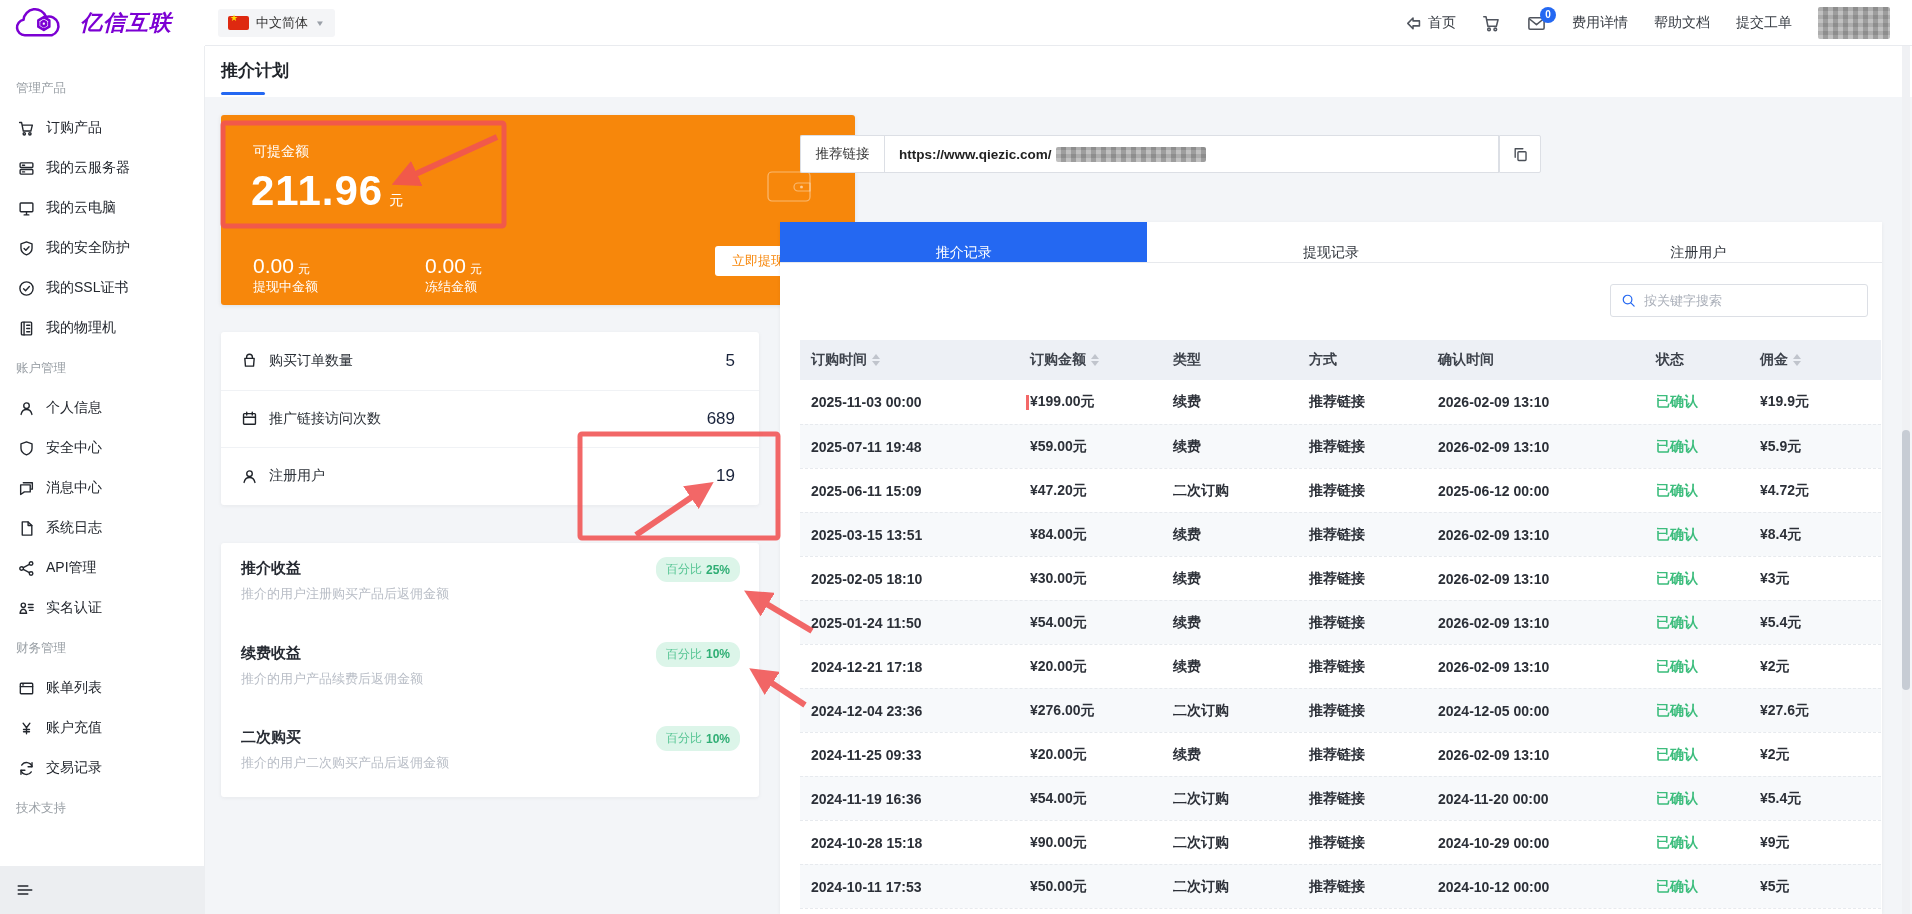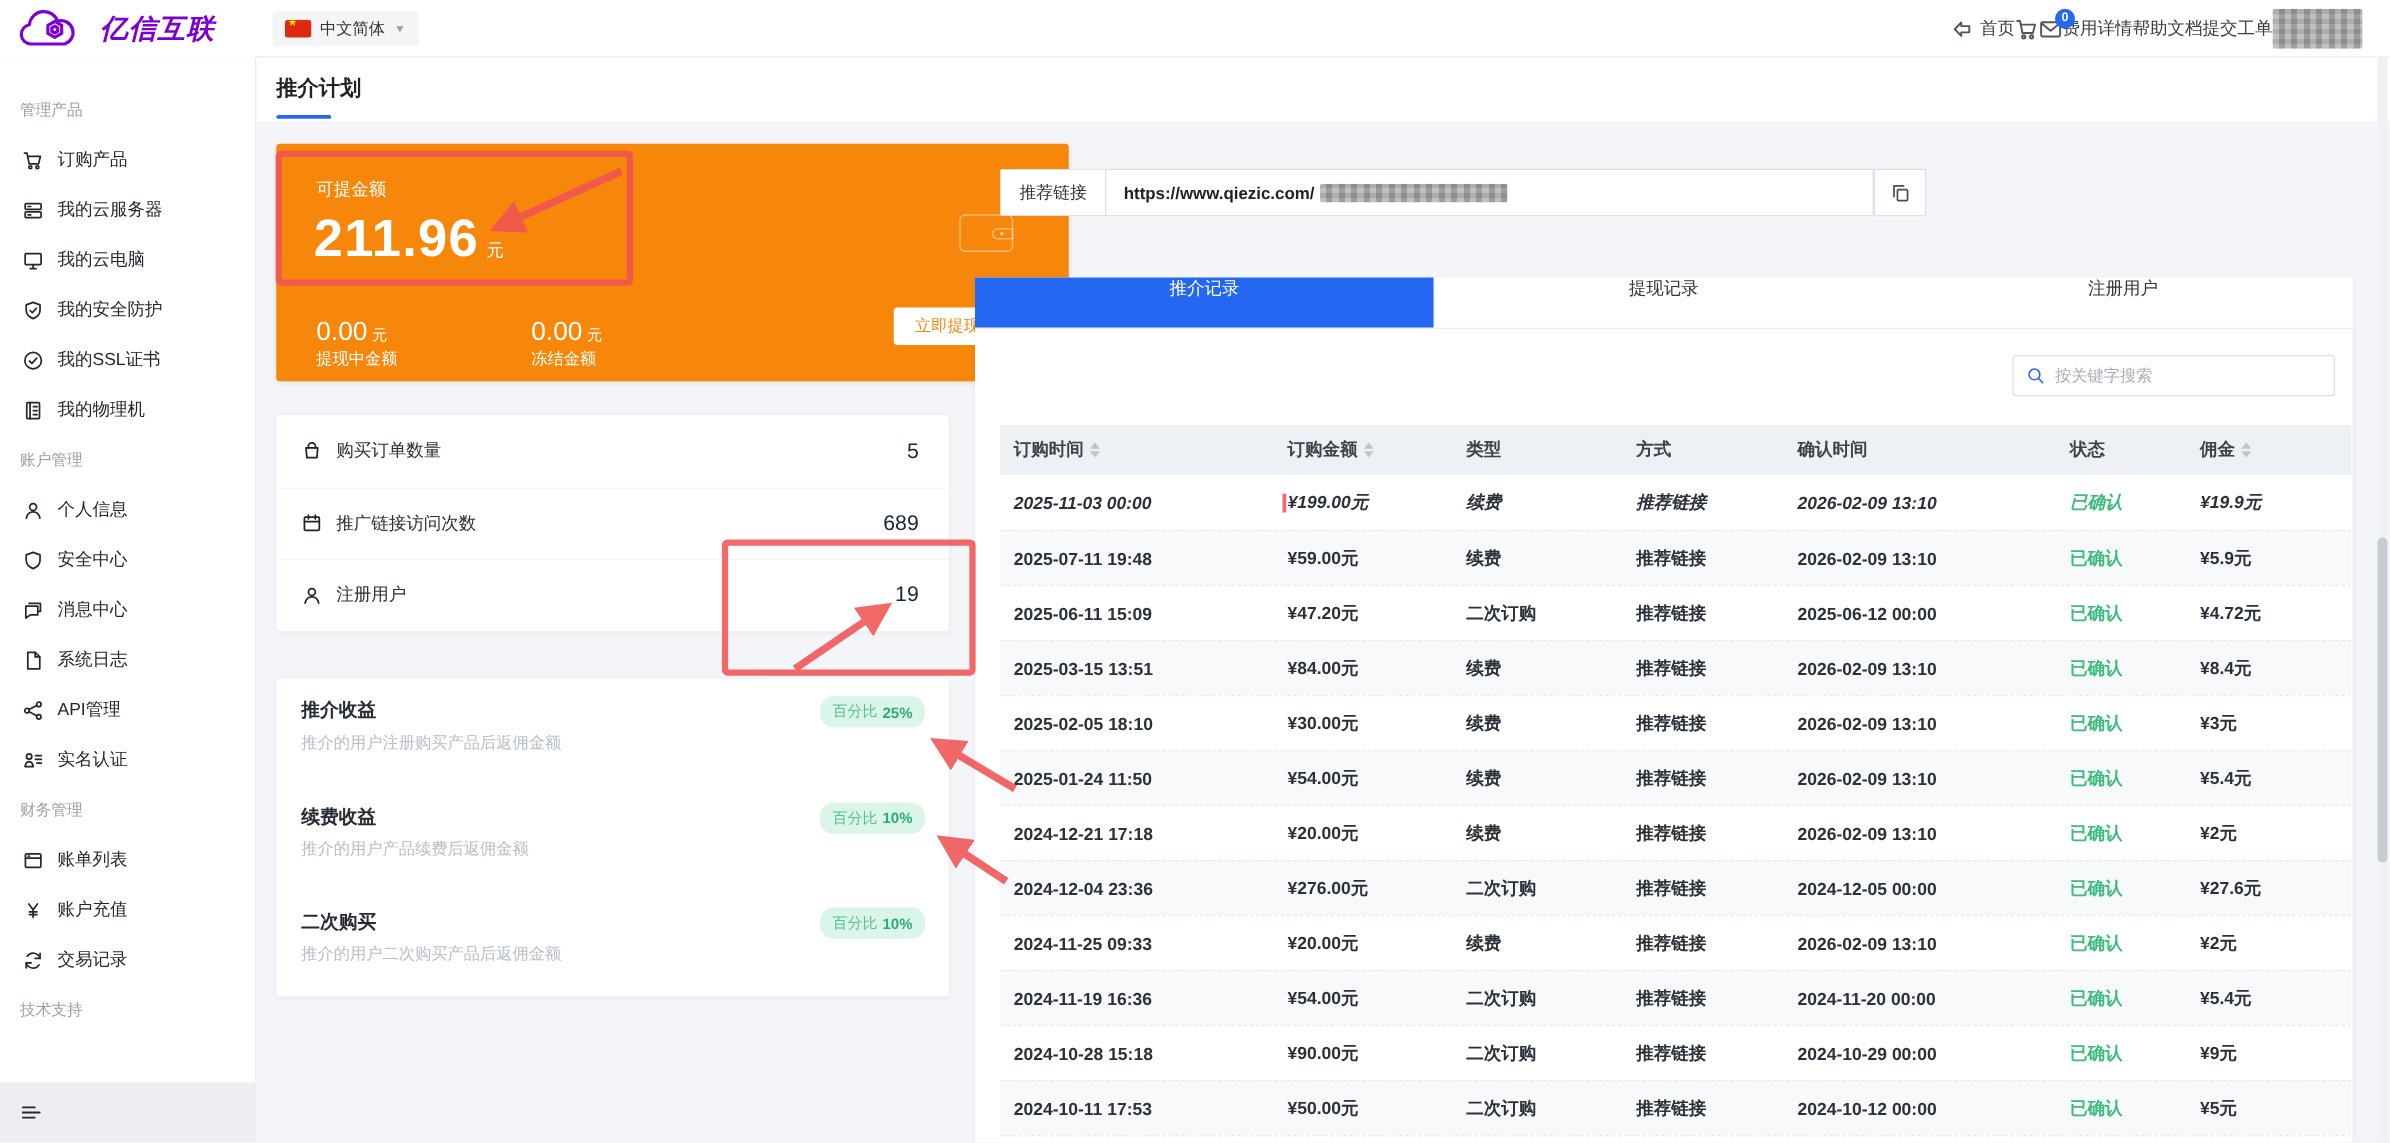--- a/index.html
+++ b/index.html
@@ -13,21 +13,21 @@
   .topbar{position:absolute;left:0;top:0;width:1912px;height:46px;background:#fff;z-index:5;}
   .topbar .divider{position:absolute;left:205px;bottom:0;right:0;height:1px;background:#e9ebef;}
   .logo{position:absolute;left:12px;top:5px;display:flex;align-items:center;gap:16px;color:#7c00d3;}
   .logo .cloud{width:52px;height:36px;}
   .logo .cloud svg{fill:none;stroke:#7c00d3;stroke-width:2.4;stroke-linejoin:round;stroke-linecap:round;width:100%;height:100%;}
   .logo .brand-text{font-size:22px;font-weight:800;font-style:italic;letter-spacing:1px;}
   .lang{position:absolute;left:218px;top:9px;height:28px;background:#f4f5f7;border-radius:3px;display:flex;align-items:center;gap:7px;padding:0 10px;font-size:13px;color:#333;}
   .flag{width:21px;height:14px;background:#de2910;border-radius:2px;position:relative;flex:0 0 auto;}
   .flag:before{content:"★";position:absolute;left:2px;top:-3px;color:#ffde00;font-size:9px;}
   .caret{font-size:10px;color:#9aa0a8;transform:scaleY(.8);}
-  .topnav{position:absolute;right:0;top:0;height:46px;display:flex;align-items:center;padding-right:22px;}
+  .topnav{position:absolute;right:0;top:0;height:46px;display:flex;align-items:center;gap:26px;padding-right:22px;}
   .topnav .link{display:flex;align-items:center;gap:5px;font-size:14px;color:#383d44;cursor:pointer;}
   .topnav .ic{width:19px;height:19px;color:#50555e;}
   .mail-wrap{position:relative;}
   .badge{position:absolute;top:-7px;right:-10px;min-width:16px;height:16px;border-radius:9px;background:#2468f2;color:#fff;font-size:10px;font-weight:700;display:flex;align-items:center;justify-content:center;padding:0 4px;}
   .avatar-redacted{width:72px;height:32px;}
 
   
   .sidebar{position:absolute;left:0;top:46px;width:205px;height:868px;background:#fff;border-right:1px solid #ebedf0;z-index:4;}
   .side-list{padding-top:22px;}
   .side-row{height:40px;display:flex;align-items:center;padding-left:18px;gap:11px;font-size:14px;color:#23272e;cursor:pointer;}
@@ -79,38 +79,38 @@
   
   .referral{position:absolute;left:595px;top:38px;height:38px;display:flex;}
   .ref-label{width:84px;background:#fff;border:1px solid #dcdfe5;border-right:none;display:flex;align-items:center;justify-content:center;font-size:13.5px;color:#333;border-radius:2px 0 0 2px;}
   .ref-input{width:615px;background:#fff;border:1px solid #dcdfe5;display:flex;align-items:center;padding-left:14px;font-size:13.5px;font-weight:600;color:#222;gap:4px;}
   .ref-copy{width:42px;background:#fff;border:1px solid #dcdfe5;border-left:1px solid #dcdfe5;margin-left:0;display:flex;align-items:center;justify-content:center;cursor:pointer;border-radius:0 2px 2px 0;}
   .ref-copy .ic{width:17px;height:17px;color:#4a4f57;}
 
   
   .panel{position:absolute;left:575px;top:125px;width:1102px;height:692px;background:#fff;box-shadow:0 1px 4px rgba(31,35,41,.06);}
   .tabs{display:flex;height:41px;border-bottom:1px solid #e7e9ed;}
-  .tab{flex:1;display:flex;align-items:flex-start;justify-content:center;font-size:14px;color:#30353c;cursor:pointer;background:#fff;}
+  .tab{flex:1;display:flex;align-items:flex-end;justify-content:center;font-size:14px;color:#30353c;cursor:pointer;background:#fff;}
   .tab.active{background:#2468f2;color:#fff;}
   .searchbox{position:absolute;right:14px;top:62px;width:258px;height:33px;border:1px solid #dcdfe5;border-radius:3px;display:flex;align-items:center;padding-left:10px;gap:8px;background:#fff;}
   .searchbox .ic{width:15px;height:15px;color:#2468f2;}
   .searchbox input{border:none;outline:none;font-size:13px;color:#333;width:200px;font-family:inherit;}
   .searchbox input::placeholder{color:#a9aeb8;}
   .table{position:absolute;left:20px;top:118px;width:1081px;}
   .t-grid{display:grid;grid-template-columns:219px 143px 136px 129px 218px 104px 1fr;align-items:center;padding-left:11px;}
   .t-head{height:40px;background:#edf0f5;font-size:14px;font-weight:700;color:#3d424b;}
   .t-head .hcell{display:flex;align-items:center;gap:5px;}
   .sort{display:none;flex-direction:column;gap:2px;}
   .sortable .sort{display:inline-flex;}
   .sort i{width:0;height:0;border-left:4px solid transparent;border-right:4px solid transparent;}
   .sort .up{border-bottom:5px solid #c0c4cc;}
   .sort .dn{border-top:5px solid #c0c4cc;}
   .t-row{height:44px;border-top:1px dashed #e7eaee;font-size:14px;font-weight:600;color:#2c3038;background:#fff;}
   .t-row:nth-child(even){background:#f7f9fb;}
-  .t-row:first-of-type{border-top:none;font-style:italic;}
+  .t-row:first-of-type{border-top:none;}
   .c-status{color:#3dbd7d;}
   .t-stub{height:9px;border-top:1px dashed #e7eaee;background:#fff;}
 
   
   .scroll-track{position:absolute;right:2px;top:46px;width:8px;height:868px;background:#f0f1f4;}
   .scroll-thumb{position:absolute;right:2px;top:430px;width:8px;height:260px;background:#c7ccd4;border-radius:4px;}
 
   
   .overlay{position:absolute;left:0;top:0;width:1912px;height:914px;pointer-events:none;z-index:60;}
 </style>

